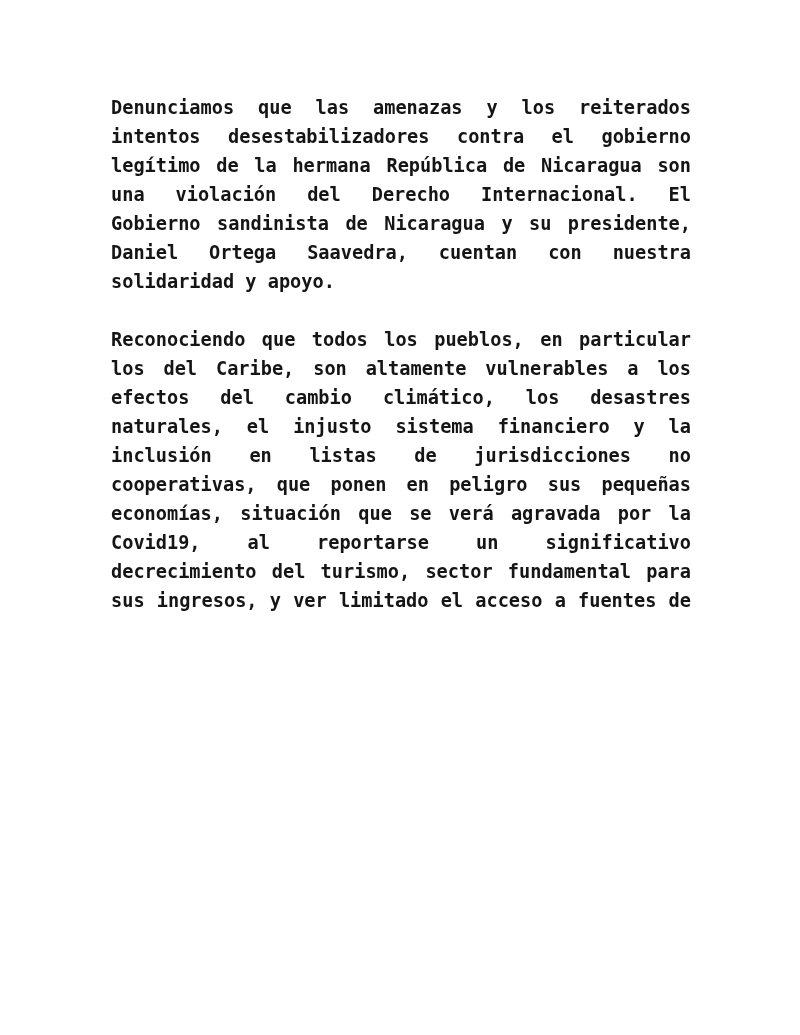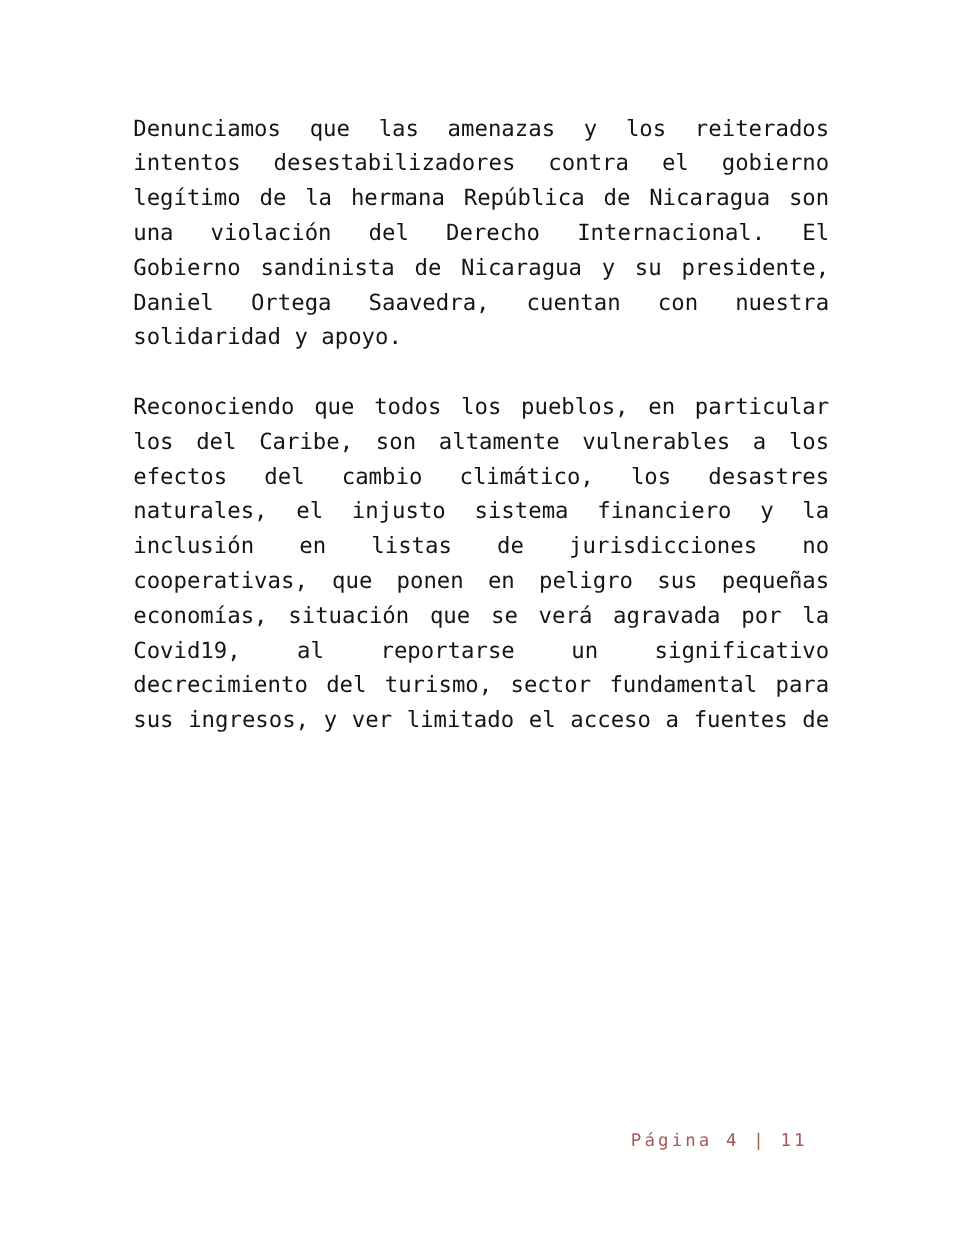--- a/index.html
+++ b/index.html
@@ -36,20 +36,21 @@
     font-family: "DejaVu Sans Mono", "Liberation Mono", monospace;
     font-size: 18.6px;
     line-height: 29px;
     color: #151515;
     text-align: justify;
     text-justify: inter-word;
     letter-spacing: 0px;
     word-spacing: 0px;
     -webkit-hyphens: none;
     hyphens: none;
+    font-weight: bold;
   }
 
   
   .para.continues {
     margin-bottom: 0;
   }
   .para.continues::after {
     content: "";
     display: inline-block;
     width: 100%;
@@ -80,17 +81,14 @@
 
   <div id="doc-body">
 
     <p class="para">Denunciamos que las amenazas y los reiterados intentos desestabilizadores contra el gobierno legítimo de la hermana República de Nicaragua son una violación del Derecho Internacional. El Gobierno sandinista de Nicaragua y su presidente, Daniel Ortega Saavedra, cuentan con nuestra solidaridad y apoyo.</p>
 
 
     <p class="para continues">Reconociendo que todos los pueblos, en particular los del Caribe, son altamente vulnerables a los efectos del cambio climático, los desastres naturales, el injusto sistema financiero y la inclusión en listas de jurisdicciones no cooperativas, que ponen en peligro sus pequeñas economías, situación que se verá agravada por la Covid19, al reportarse un significativo decrecimiento del turismo, sector fundamental para sus ingresos, y ver limitado el acceso a fuentes de</p>
 
   </div>
 
-  <div id="page-footer">
-    <span class="footer-text">Página 4 | 11</span>
-  </div>
 
 </div>
 
 </body></html>

